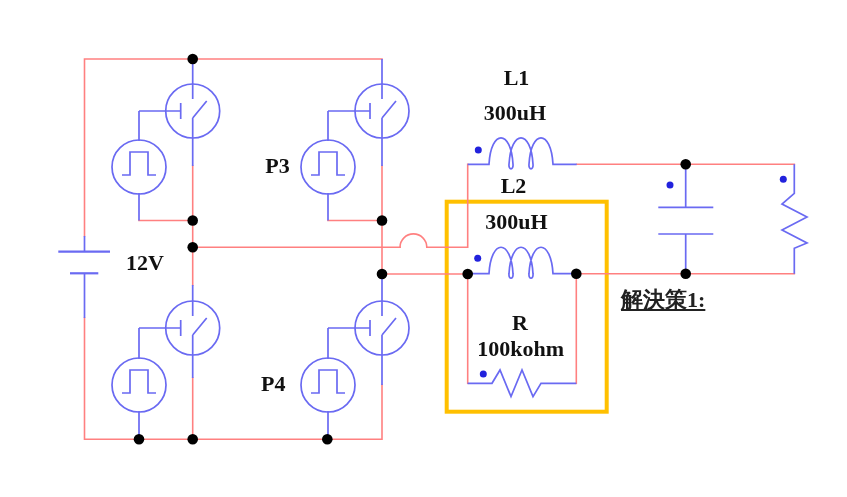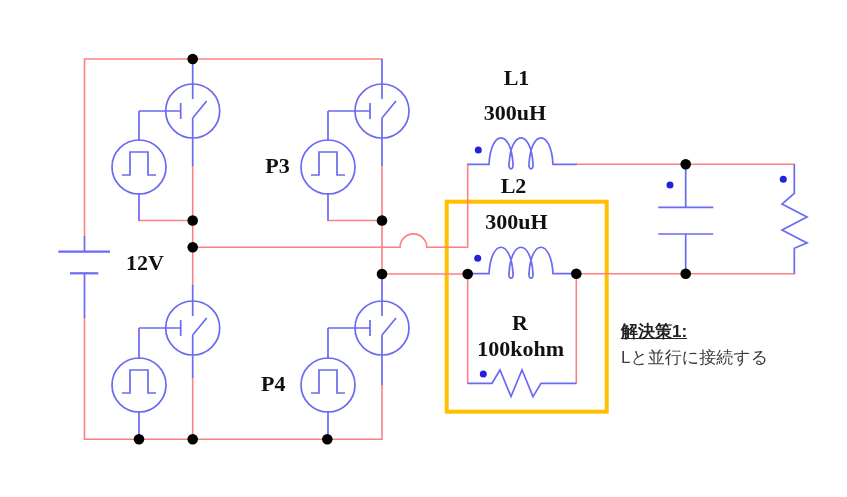--- a/index.html
+++ b/index.html
@@ -5,22 +5,22 @@
   html,body{margin:0;padding:0;background:#ffffff;}
   #stage{position:relative;width:847px;height:497px;background:#fff;overflow:hidden;
          font-family:"Liberation Sans", sans-serif;}
   svg{position:absolute;left:0;top:0;}
   .wire{stroke-width:1.6;fill:none;stroke-linecap:square;}
   .sym{stroke-width:1.7;fill:none;}
   .plate{stroke-width:2.2;}
   .hilite{stroke-width:4;fill:none;}
   .clabel{font-family:"Liberation Serif", serif;font-weight:bold;font-size:22px;
           fill:#111;text-anchor:middle;}
-  #solution-note{position:absolute;left:621px;top:319px;color:#3c3c3c;
-                 font-size:17px;line-height:26px;white-space:nowrap;}
+  #solution-note{position:absolute;left:621px;top:287px;color:#3c3c3c;
+                 font-size:22px;line-height:26px;white-space:nowrap;font-family:Liberation Serif, serif;}
   #solution-note .title{font-weight:bold;text-decoration:underline;color:#222;}
 </style>
 </head>
 <body>
 
 <div id="stage">
 
 <svg width="847" height="497" viewBox="0 0 847 497">
 
   <rect x="446.7" y="201.7" width="160" height="210" class="hilite" stroke="#ffc000"></rect>
@@ -135,16 +135,15 @@
   <text class="clabel" x="516.5" y="85">L1</text>
   <text class="clabel" x="515" y="120">300uH</text>
   <text class="clabel" x="513.5" y="193">L2</text>
   <text class="clabel" x="516.5" y="229">300uH</text>
   <text class="clabel" x="520" y="330">R</text>
   <text class="clabel" x="520.7" y="356">100kohm</text>
 </svg>
 
   <div id="solution-note">
     <div class="title">解決策1:</div>
-    <div>Lと並行に接続する</div>
   </div>
 
 </div>
 
 </body></html>

